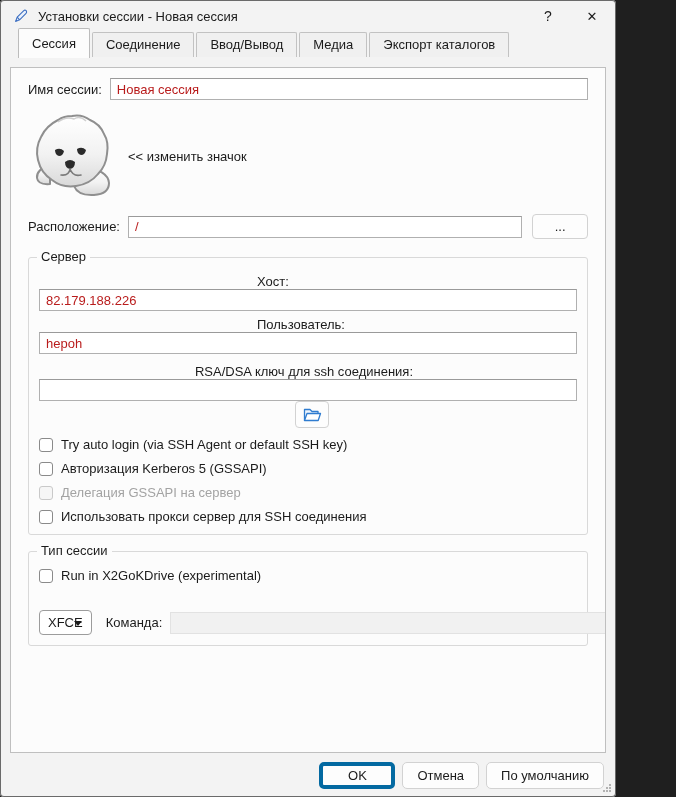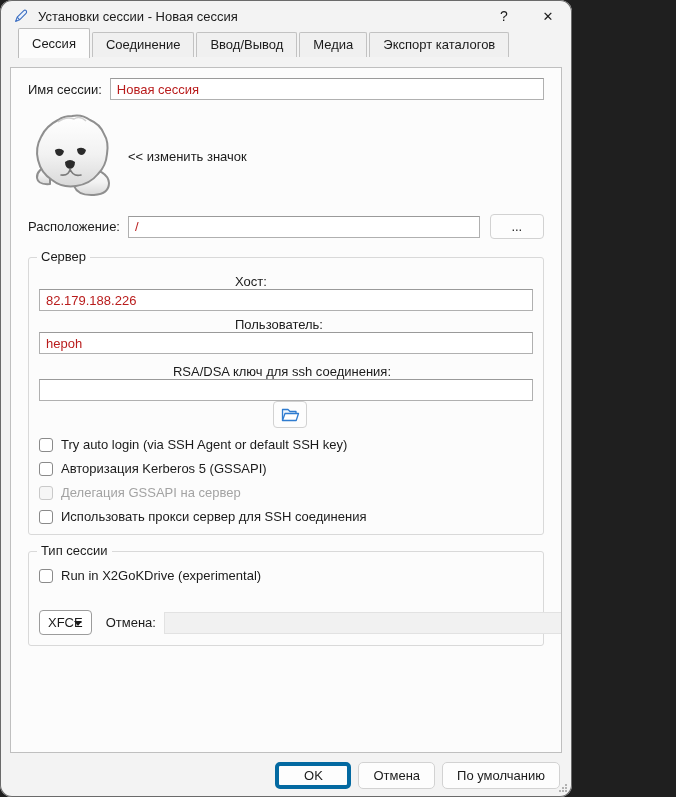--- a/index.html
+++ b/index.html
@@ -1,21 +1,21 @@
 <!DOCTYPE html>
 <html><head>
 <meta charset="utf-8">
 <style>
   html,body { margin:0; padding:0; background:#1f1f1f; }
   * { box-sizing:border-box; }
   .window {
     position:relative;
-    width:572px; height:797px;
+    width:616px; height:797px;
     background:#f3f3f3;
-    border-radius:12px;
+    border-radius:4px;
     overflow:hidden;
     font-family:"Liberation Sans", sans-serif;
     font-size:13px;
     color:#1b1b1b;
     box-shadow:0 0 0 1px #6a6a6a inset;
   }
 
   
   .titlebar { height:32px; display:flex; align-items:center; padding-left:13px; }
   .titlebar .app-icon { width:16px; height:16px; flex:0 0 auto; }
@@ -233,21 +233,21 @@
       <div class="cb-row" style="margin-top:2px;">
         <span class="cb"></span>
         <span class="cb-lbl">Run in X2GoKDrive (experimental)</span>
       </div>
 
       <div class="type-row">
         <div class="combo">
           <span>XFCE</span>
           <span class="combo-arr"></span>
         </div>
-        <span class="cmd-lbl">Отмена:</span>
+        <span class="cmd-lbl">Команда:</span>
         <input class="txt cmd-input" type="text" disabled="" value="" style="">
       </div>
     </div>
 
   </div>
 
   <div class="footer">
     <button class="btn default">OK</button>
     <button class="btn">Отмена</button>
     <button class="btn">По умолчанию</button>

